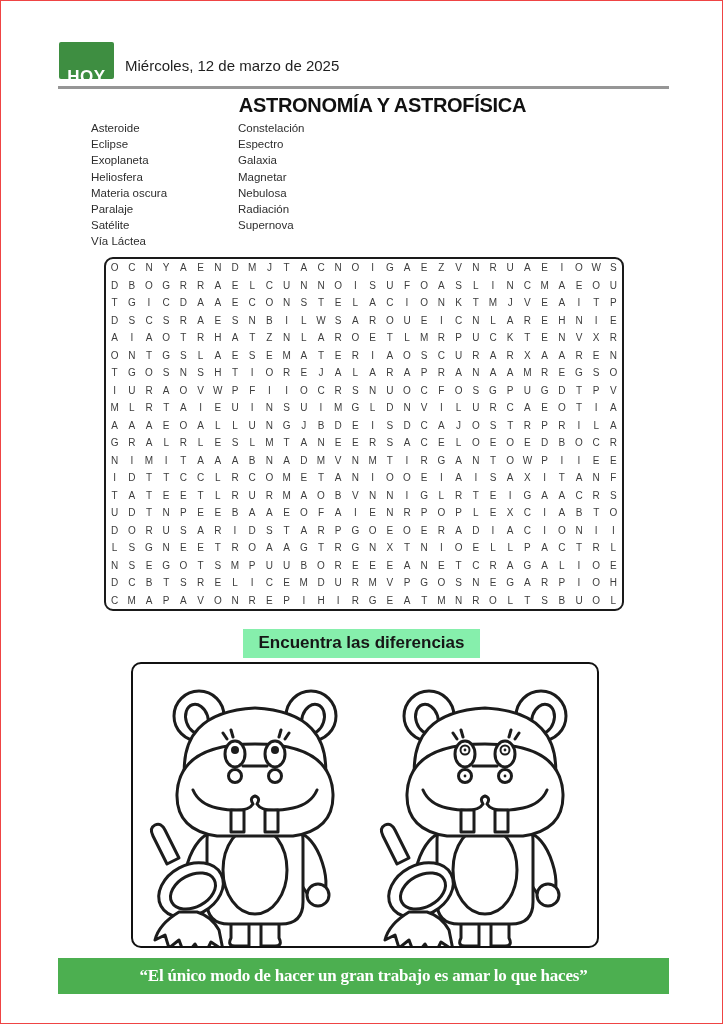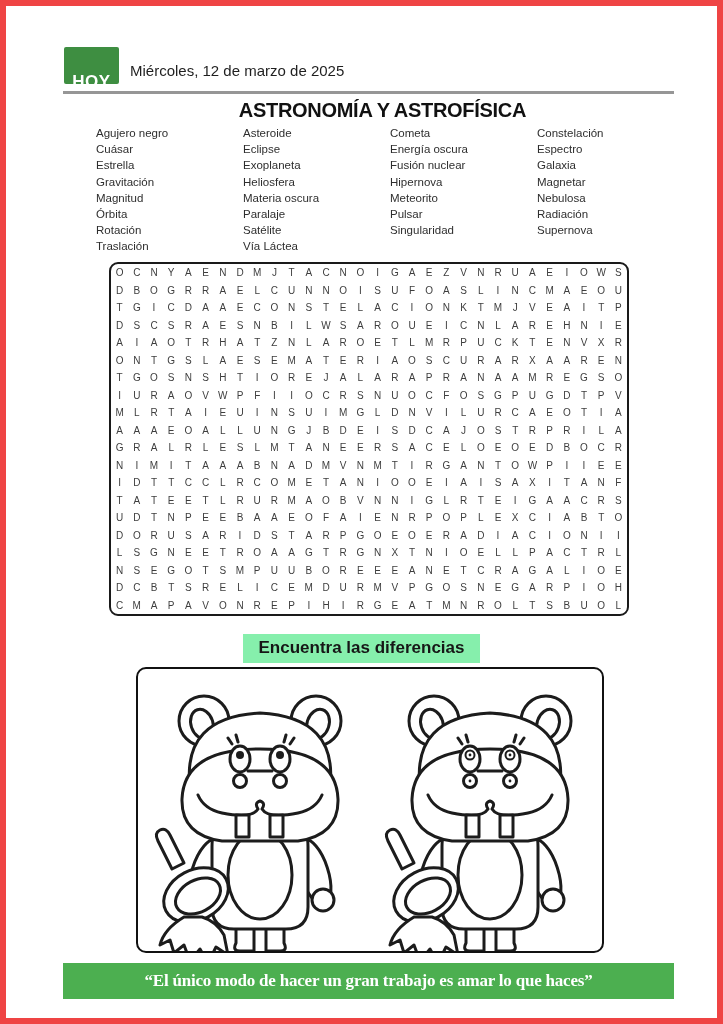--- a/index.html
+++ b/index.html
@@ -5,21 +5,21 @@
   * { margin: 0; padding: 0; box-sizing: border-box; }
   html, body { background: #ffffff; }
   body { font-family: "Liberation Sans", sans-serif; }
 
   .page {
     position: relative;
     width: 723px;
     height: 1024px;
     margin: 0 auto;
     background: #ffffff;
-    border: 6px solid #ef4444;
+    border: 1px solid #ef4444;
     overflow: hidden;
   }
 
   
   .logo {
     position: absolute; left: 58px; top: 41px;
     width: 55px; height: 37px;
     background: #3e8e41;
     border-radius: 2px;
     display: flex; flex-direction: column; align-items: center; justify-content: center;
@@ -128,50 +128,31 @@
   <div class="logo">
     <span class="logo-top">Diario</span>
     <span class="logo-main">HOY</span>
     <span class="logo-underline"></span>
   </div>
   <div class="header-date">Miércoles, 12 de marzo de 2025</div>
   <div class="header-rule"></div>
 
   <div class="ws-title">ASTRONOMÍA Y ASTROFÍSICA</div>
   <div class="word-list">
-      <div class="word-col">
-        <div class="word-item">Agujero negro</div>
-        <div class="word-item">Cuásar</div>
-        <div class="word-item">Estrella</div>
-        <div class="word-item">Gravitación</div>
-        <div class="word-item">Magnitud</div>
-        <div class="word-item">Órbita</div>
-        <div class="word-item">Rotación</div>
-        <div class="word-item">Traslación</div>
-      </div>
       <div class="word-col">
         <div class="word-item">Asteroide</div>
         <div class="word-item">Eclipse</div>
         <div class="word-item">Exoplaneta</div>
         <div class="word-item">Heliosfera</div>
         <div class="word-item">Materia oscura</div>
         <div class="word-item">Paralaje</div>
         <div class="word-item">Satélite</div>
         <div class="word-item">Vía Láctea</div>
       </div>
       <div class="word-col">
-        <div class="word-item">Cometa</div>
-        <div class="word-item">Energía oscura</div>
-        <div class="word-item">Fusión nuclear</div>
-        <div class="word-item">Hipernova</div>
-        <div class="word-item">Meteorito</div>
-        <div class="word-item">Pulsar</div>
-        <div class="word-item">Singularidad</div>
-      </div>
-      <div class="word-col">
         <div class="word-item">Constelación</div>
         <div class="word-item">Espectro</div>
         <div class="word-item">Galaxia</div>
         <div class="word-item">Magnetar</div>
         <div class="word-item">Nebulosa</div>
         <div class="word-item">Radiación</div>
         <div class="word-item">Supernova</div>
       </div>
     </div>
 

